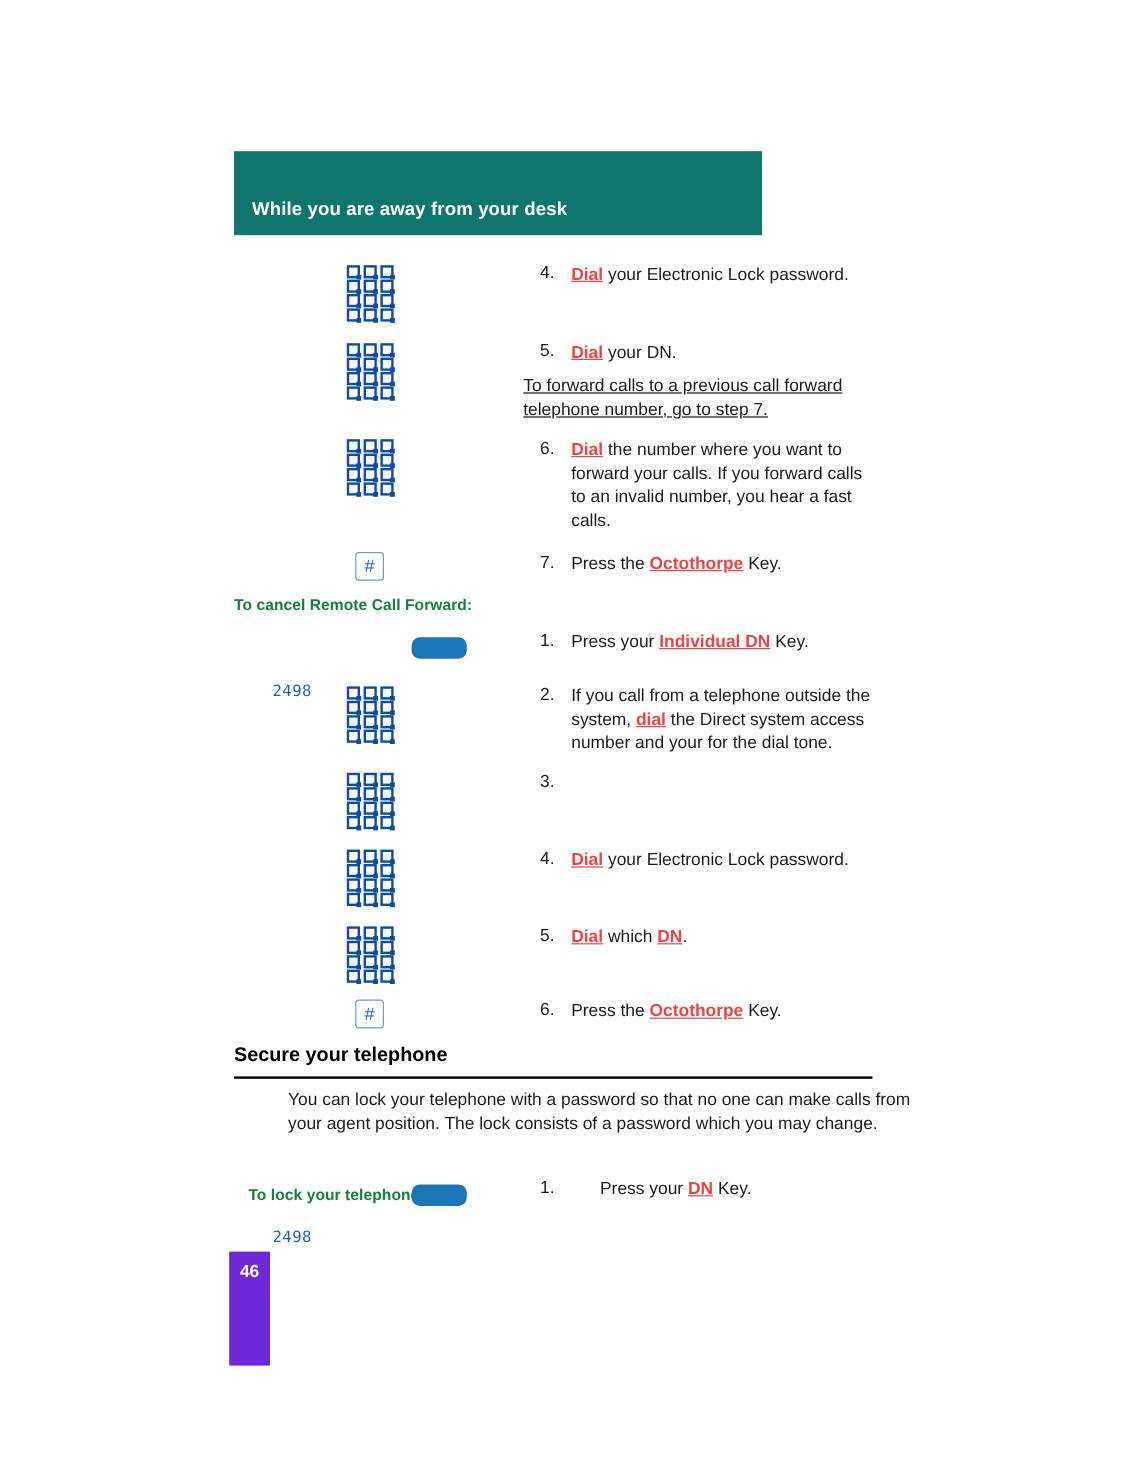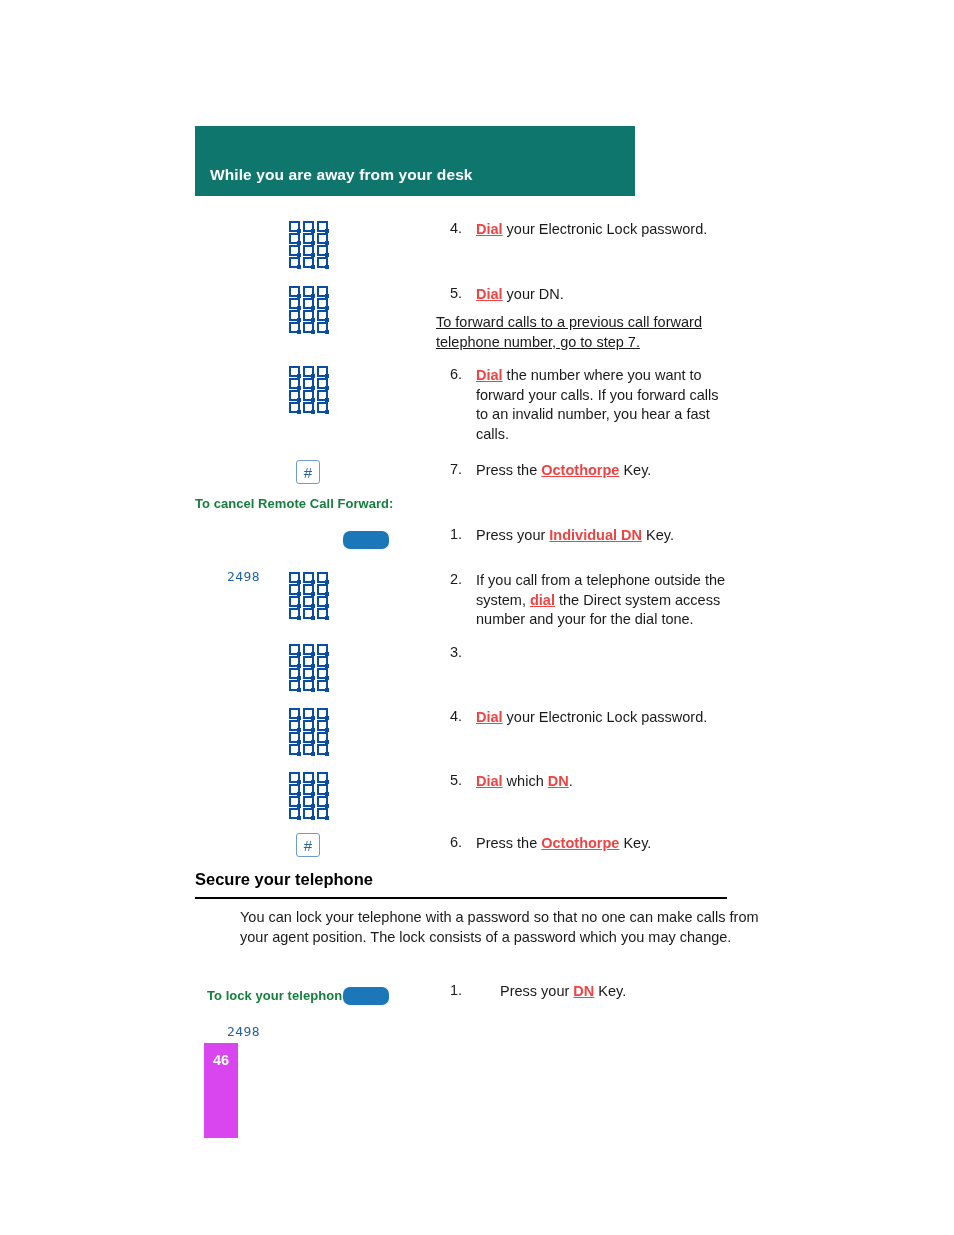--- a/index.html
+++ b/index.html
@@ -151,25 +151,25 @@
     font-family: "DejaVu Sans Mono", monospace;
     font-size: 13px;
     color: #1F62A8;
     letter-spacing: 0.4px;
     margin-top: 36px;
   }
 
   
   .page-tab {
     position: absolute;
-    left: 204px;
+    left: 191px;
     top: 1043px;
     width: 34px;
     height: 95px;
-    background: #d946ef;
+    background: #6d28d9;
   }
   .page-tab-num {
     position: absolute;
     left: 0;
     top: 9px;
     width: 34px;
     text-align: center;
     color: #ffffff;
     font-size: 14.5px;
     font-weight: bold;

